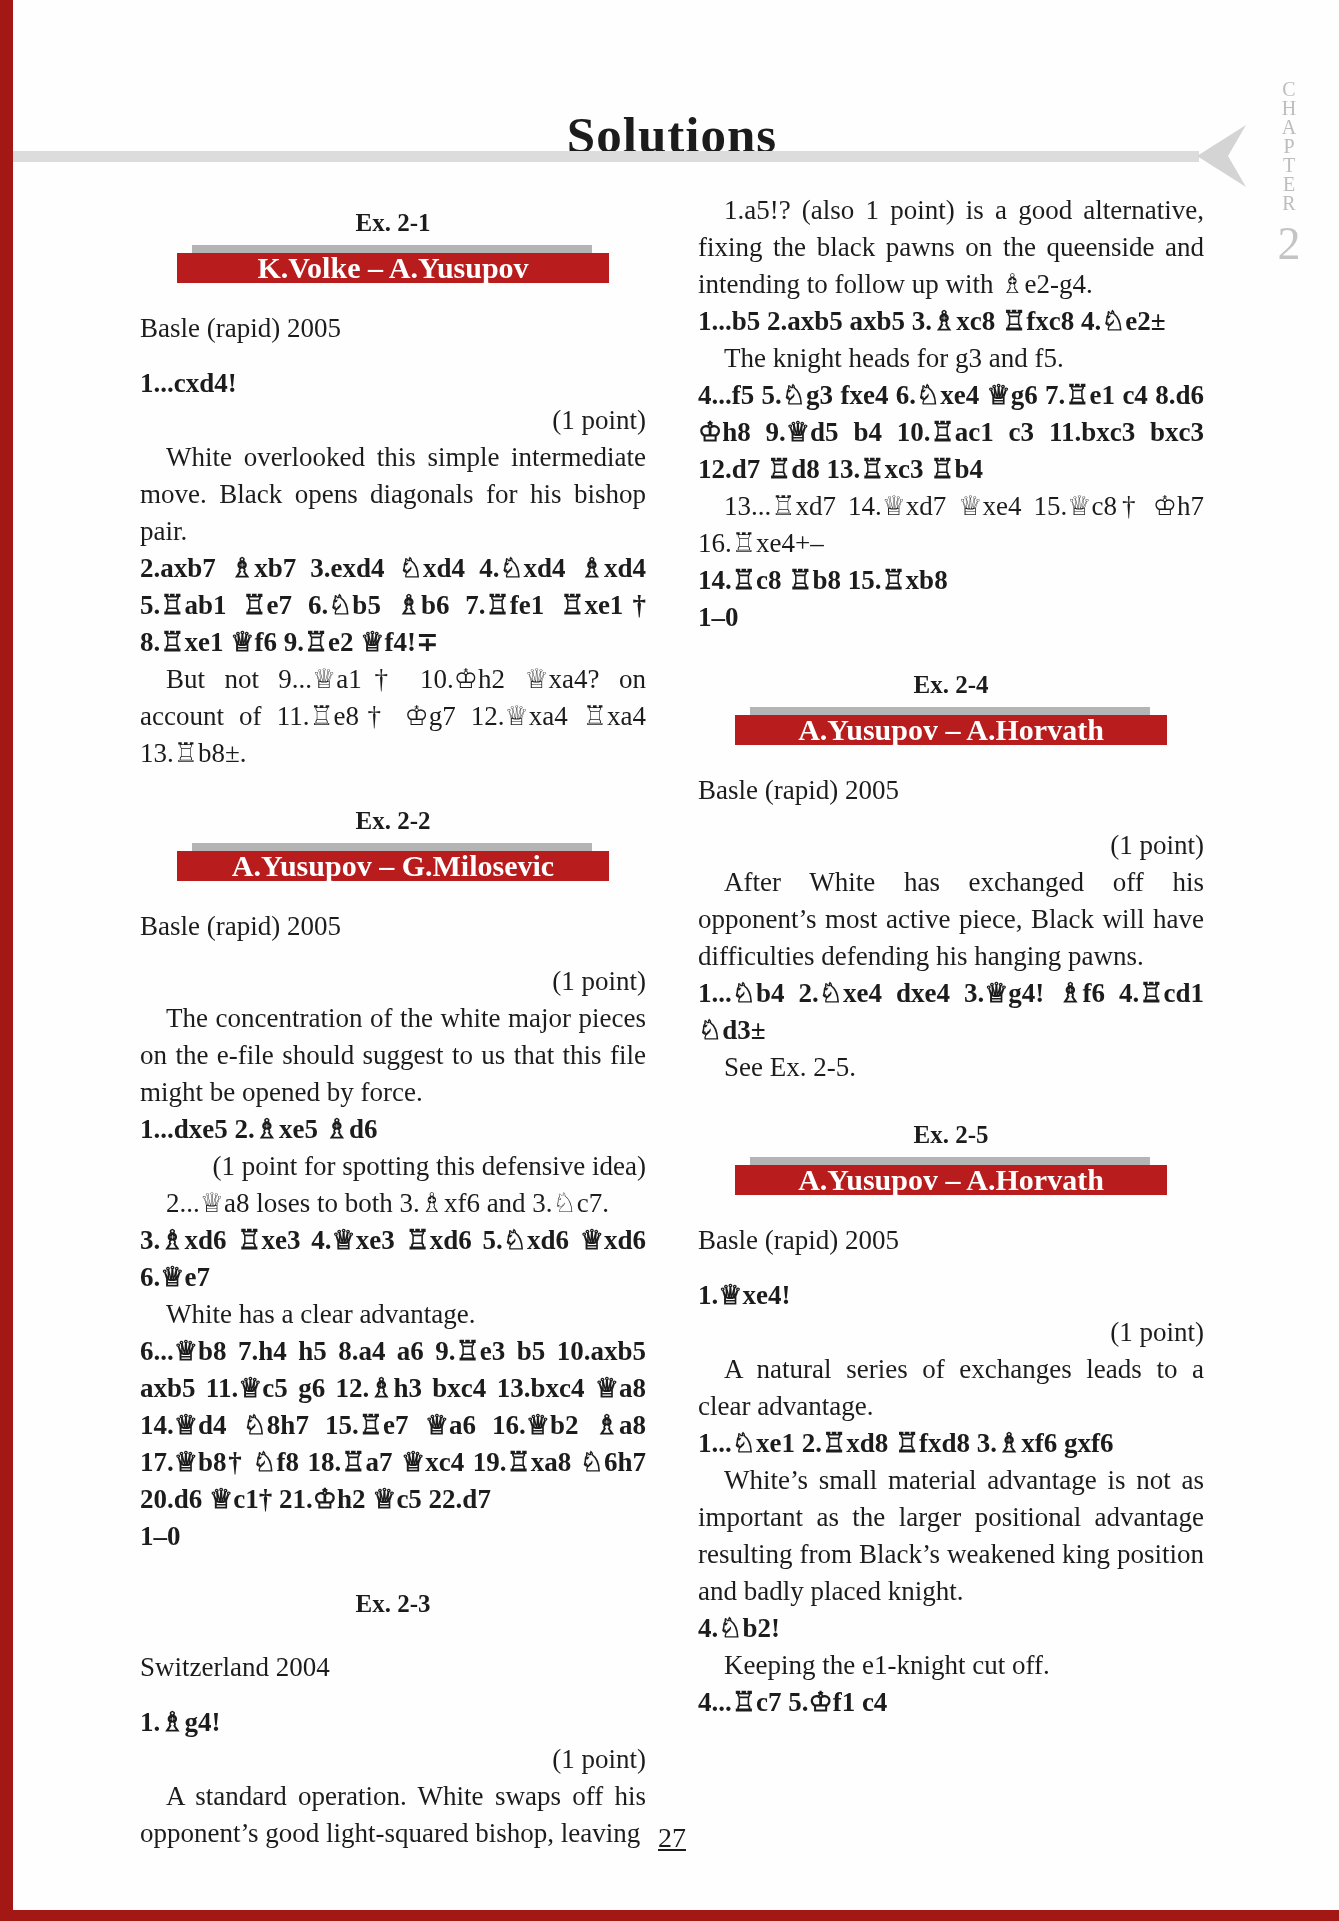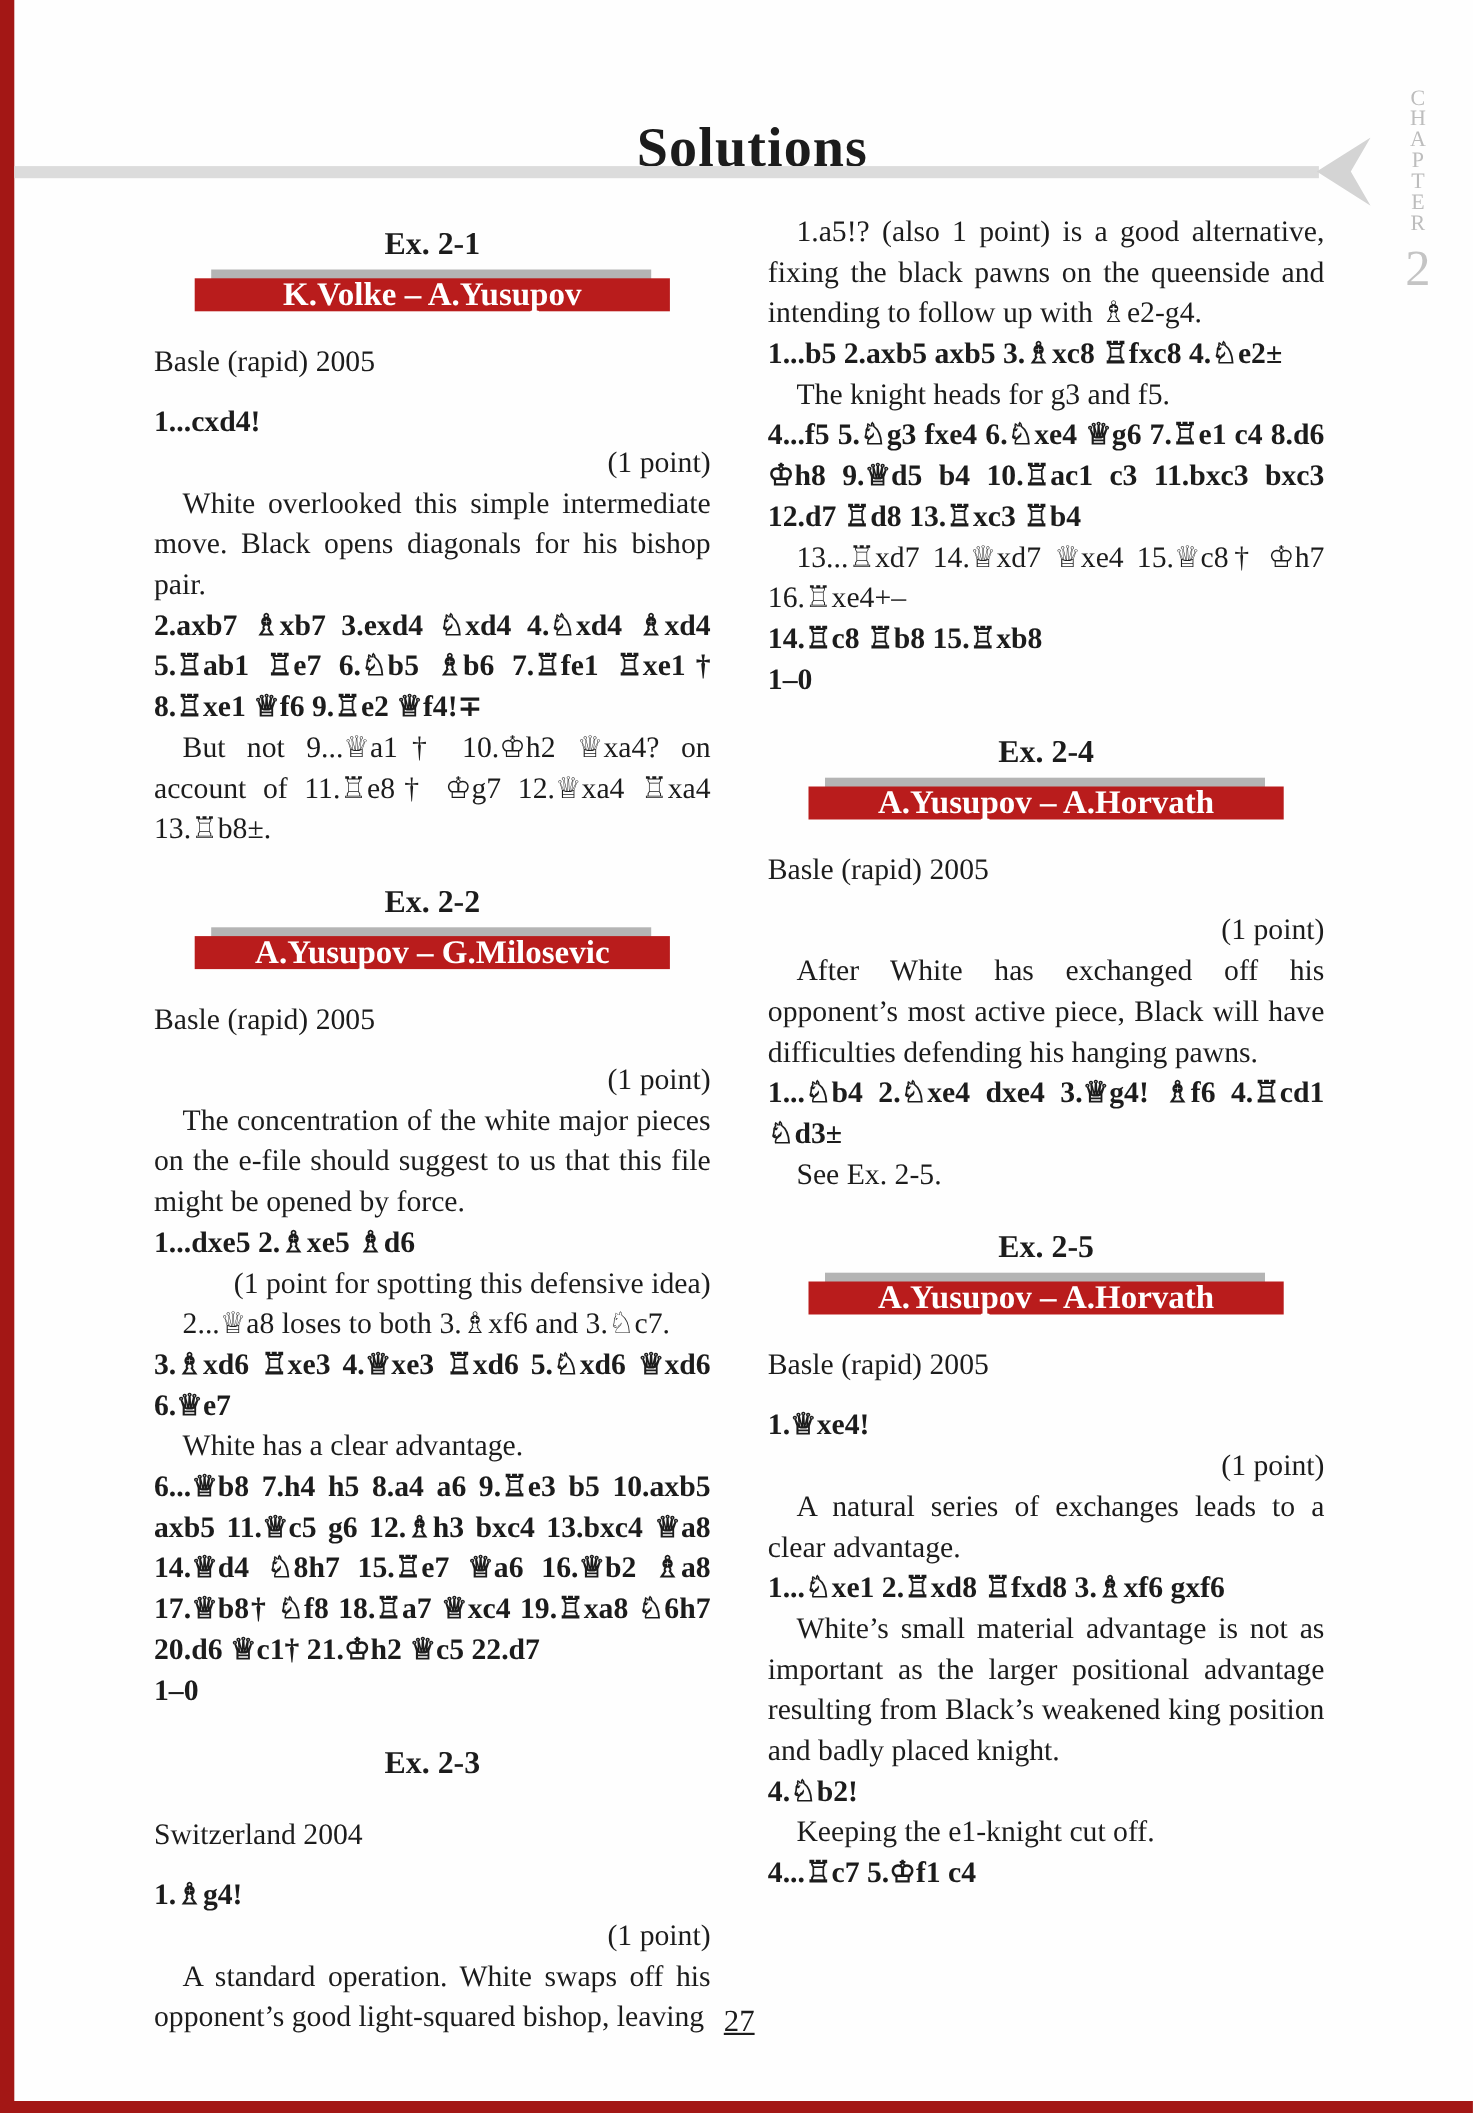--- a/index.html
+++ b/index.html
@@ -2,34 +2,34 @@
 <html><head>
 <meta charset="utf-8">
 <style>
   html,body{margin:0;padding:0;}
   body{width:1339px;height:1921px;position:relative;background:#fefefe;
        font-family:"Liberation Serif","DejaVu Serif",serif;color:#1c1c1c;overflow:hidden;}
 
   .edge-left{position:absolute;left:0;top:0;width:13px;height:1921px;}
   .edge-bottom{position:absolute;left:0;top:1910px;width:1339px;height:11px;}
 
-  .page-title{position:absolute;top:72px;left:152px;width:1064px;text-align:center;
+  .page-title{position:absolute;top:72px;left:140px;width:1064px;text-align:center;
               font-size:51px;font-weight:bold;letter-spacing:1px;}
   .rule{position:absolute;top:151px;left:13px;width:1186px;height:11px;background:#dcdcdc;}
   .rule-arrow{position:absolute;top:125px;left:1197px;}
 
   .chapter{position:absolute;left:1266px;top:80px;width:46px;text-align:center;color:#bdbdbd;}
   .ch-letter{font-size:20px;line-height:19px;letter-spacing:0;}
   .chapter-num{font-size:46px;line-height:46px;margin-top:8px;color:#c4c4c4;}
 
   .col{position:absolute;top:192px;width:506px;font-size:27px;line-height:37px;}
   .col-left{left:140px;}
   .col-right{left:698px;}
 
-  .ex-label{text-align:center;font-weight:bold;font-size:29px;margin:30px 0 12px;}
+  .ex-label{text-align:center;font-weight:bold;font-size:25px;margin:30px 0 12px;}
   .col > .ex-label:first-child{margin-top:12px;}
 
   .players{position:relative;margin:8px 37px 10px;height:30px;}
   .players-shadow{position:absolute;top:-8px;left:15px;right:17px;height:12px;background:#b4b4b4;}
   .players-bar{position:relative;height:30px;line-height:30px;background:#b91c1c;color:#ffffff;
                text-align:center;font-weight:bold;font-size:30px;}
 
   .venue{margin-bottom:18px;margin-top:27px;}
   .moves{font-weight:bold;text-align:justify;}
   .points{text-align:right;}

